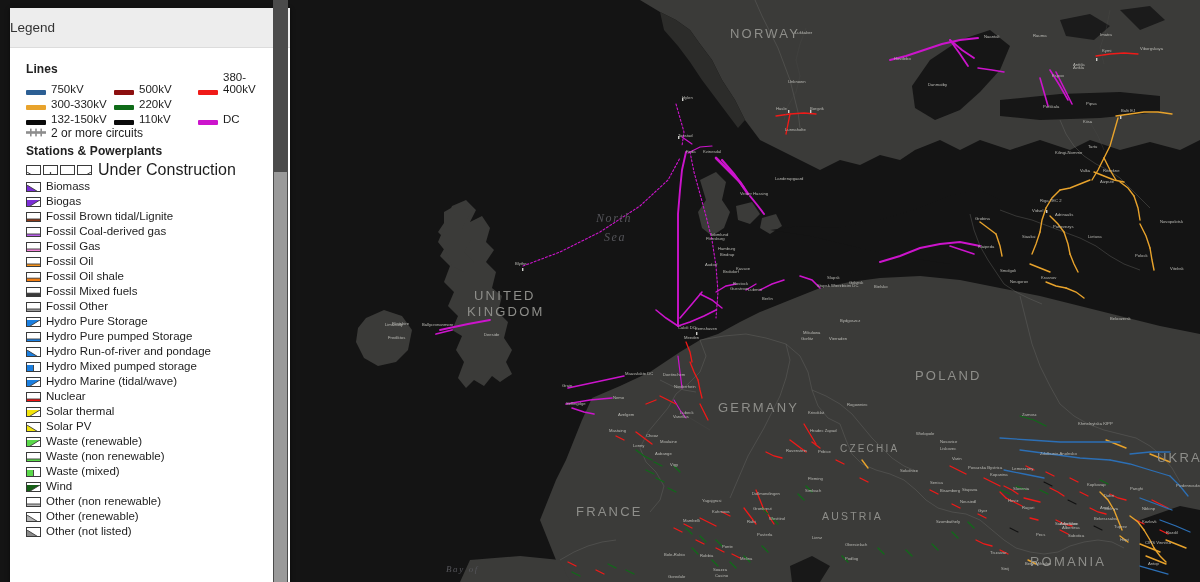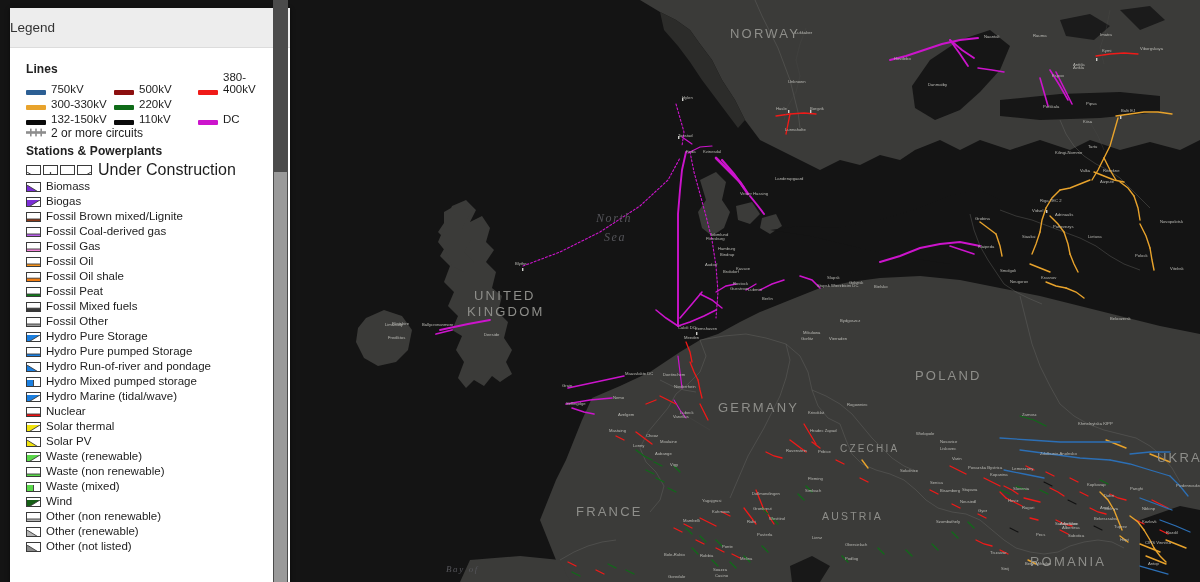--- a/index.html
+++ b/index.html
@@ -721,21 +721,21 @@
                   <path d="M0,8 L13,0 L0,0 Z" fill="#7b2fd6"></path>
                   <path d="M0,8 L13,0" stroke="#3a3a3a" stroke-width="0.9"></path>
                 </svg></span>
               <span class="label">Biogas</span>
             </div>
             <div class="station-row">
               <span class="sym"><svg width="13" height="8" viewBox="0 0 13 8">
                   <rect x="0" y="4" width="13" height="4" fill="#8c3a18"></rect>
                   <path d="M0,4 L13,4" stroke="#3a3a3a" stroke-width="0.9"></path>
                 </svg></span>
-              <span class="label">Fossil Brown mixed/Lignite</span>
+              <span class="label">Fossil Brown tidal/Lignite</span>
             </div>
             <div class="station-row">
               <span class="sym"><svg width="13" height="8" viewBox="0 0 13 8">
                   <rect x="0" y="4" width="13" height="4" fill="#b860e8"></rect>
                   <path d="M0,4 L13,4" stroke="#3a3a3a" stroke-width="0.9"></path>
                 </svg></span>
               <span class="label">Fossil Coal-derived gas</span>
             </div>
             <div class="station-row">
               <span class="sym"><svg width="13" height="8" viewBox="0 0 13 8">
@@ -750,27 +750,20 @@
                   <path d="M0,4 L13,4" stroke="#3a3a3a" stroke-width="0.9"></path>
                 </svg></span>
               <span class="label">Fossil Oil</span>
             </div>
             <div class="station-row">
               <span class="sym"><svg width="13" height="8" viewBox="0 0 13 8">
                   <rect x="0" y="3.2" width="13" height="4.8" fill="#f07d12"></rect>
                   <path d="M0,3.2 L13,3.2" stroke="#3a3a3a" stroke-width="0.9"></path>
                 </svg></span>
               <span class="label">Fossil Oil shale</span>
-            </div>
-            <div class="station-row">
-              <span class="sym"><svg width="13" height="8" viewBox="0 0 13 8">
-                  <rect x="0" y="4" width="13" height="4" fill="#0f7a18"></rect>
-                  <path d="M0,4 L13,4" stroke="#3a3a3a" stroke-width="0.9"></path>
-                </svg></span>
-              <span class="label">Fossil Peat</span>
             </div>
             <div class="station-row">
               <span class="sym"><svg width="13" height="8" viewBox="0 0 13 8">
                   <rect x="0" y="3.2" width="13" height="4.8" fill="#3a3a3a"></rect>
                   <path d="M0,3.2 L13,3.2" stroke="#3a3a3a" stroke-width="0.9"></path>
                 </svg></span>
               <span class="label">Fossil Mixed fuels</span>
             </div>
             <div class="station-row">
               <span class="sym"><svg width="13" height="8" viewBox="0 0 13 8">

